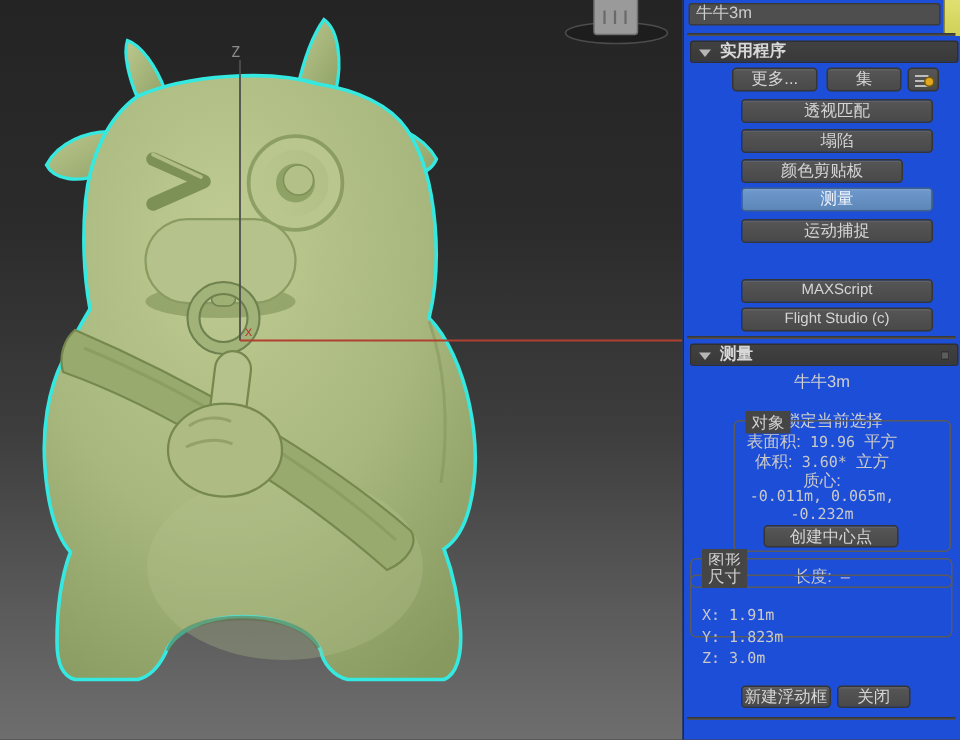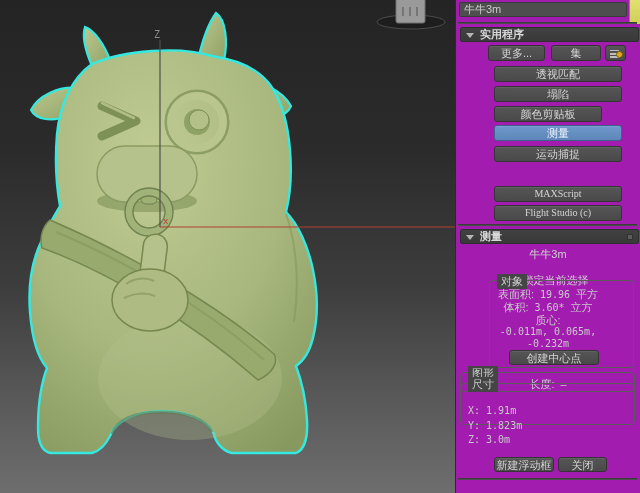--- a/index.html
+++ b/index.html
@@ -10,21 +10,21 @@
   .viewport{
     position:absolute; left:0; top:0; width:455px; height:493px;
     background:linear-gradient(180deg,#242424 0%,#2b2b2b 30%,#3d3d3d 58%,#5a5a5a 82%,#6e6e6e 100%);
     overflow:hidden;
   }
   .viewport svg{ position:absolute; left:0; top:0; }
 
   
   .panel{
     position:absolute; left:455px; top:0; width:185px; height:493px;
-    background:#a21caf; border-left:1px solid #2a2a2a;
+    background:#1d4ed8; border-left:1px solid #2a2a2a;
     color:#cfcfcf; font-size:11px;
   }
   .name-field{
     position:absolute; left:3px; top:2px; width:168px; height:15px;
     background:#4e4e4e; border:1px solid #3a3a3a; border-radius:2px;
     color:#cccccc; font-size:11px; line-height:13px; padding:0 4px;
   }
   .yellow-corner{
     position:absolute; right:0; top:0; width:11px; height:24px;
     background:linear-gradient(180deg,#dfe070,#cfd057); border-left:1px solid #8b8c33;
@@ -45,21 +45,21 @@
     position:absolute; right:5px; top:4px; width:6px; height:6px;
     background:#5c5c5c; border:1px solid #323232;
   }
   .btn{
     position:absolute; height:16px;
     background:linear-gradient(180deg,#565656,#494949);
     border:1px solid #353535; border-radius:3px;
     color:#d4d4d4; font-size:11px; line-height:14px; text-align:center;
     box-shadow:inset 0 1px 0 rgba(255,255,255,.07);
   }
-  .btn.mono{ font-family:Liberation Serif, serif; font-size:10px; }
+  .btn.mono{ font-family:Liberation Sans, sans-serif; font-size:10px; }
   .btn.active{
     background:linear-gradient(180deg,#6f99cd,#5d86b8);
     border-color:#3f618c; color:#f2f6fc;
   }
   .icon-btn{
     position:absolute; width:21px; height:16px;
     background:linear-gradient(180deg,#565656,#494949);
     border:1px solid #353535; border-radius:3px;
   }
   .icon-btn .lines{ position:absolute; left:4px; top:4px; width:9px; height:8px;

